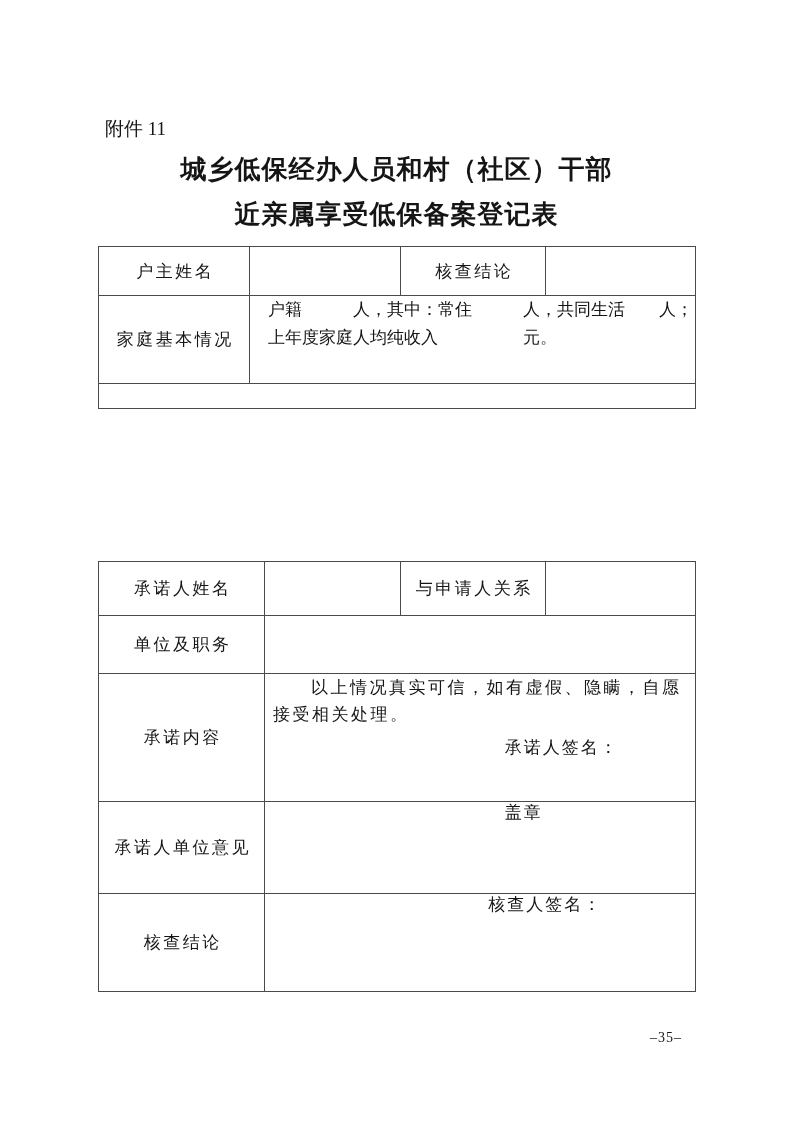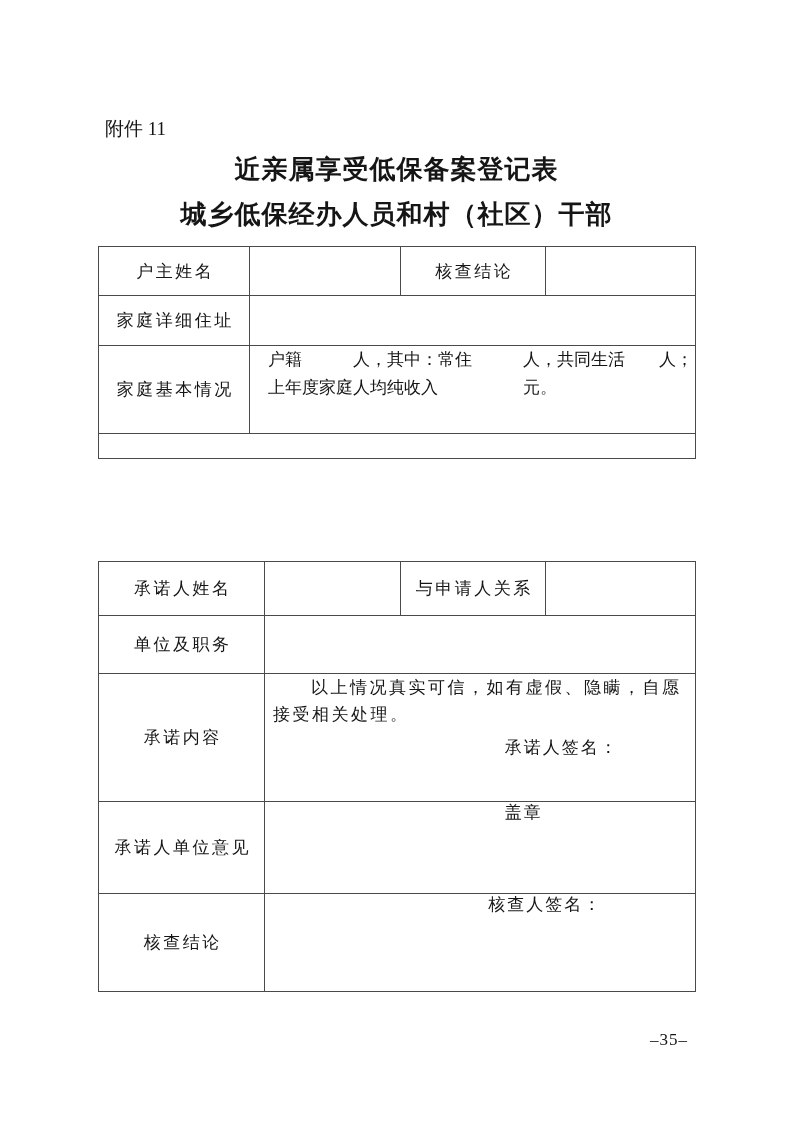--- a/index.html
+++ b/index.html
@@ -88,51 +88,47 @@
     letter-spacing: 2px;
   }
   .stamp-cell { padding-top: 47px; line-height: 22px; }
   .stamp { margin-left: 56%; letter-spacing: 2px; }
   .verify-cell { padding-top: 52px; line-height: 22px; }
   .verify-sign { margin-left: 52%; letter-spacing: 2px; }
   .page-number {
     position: absolute;
     top: 1030px;
     left: 650px;
-    font-size: 17px;
+    font-size: 14px;
     letter-spacing: 1px;
   }
 </style>
 </head>
 <body>
 
 <div class="attachment">附件 11</div>
 
 <div class="titles">
+  <div>城乡低保经办人员和村（社区）干部</div>
   <div>近亲属享受低保备案登记表</div>
-  <div>城乡低保经办人员和村（社区）干部</div>
 </div>
 
 <table class="form-table t1">
   <colgroup>
     <col style="width:151px">
       <col style="width:151px">
       <col style="width:145px">
       <col style="width:150px">
   </colgroup>
   <tbody>
       <tr class="r1">
     <td class="lbl">户主姓名</td>
     <td class="blank"></td>
     <td class="lbl">核查结论</td>
     <td class="blank"></td>
-  </tr>
-  <tr class="r2">
-    <td class="lbl">家庭详细住址</td>
-    <td class="blank" colspan="3"></td>
   </tr>
   <tr class="r3">
     <td class="lbl">家庭基本情况</td>
     <td class="content family-cell" colspan="3">
       <div>户籍　　　人，其中：常住　　　人，共同生活　　人；</div>
       <div>上年度家庭人均纯收入　　　　　元。</div>
     </td>
   </tr>
   <tr class="r5">
     <td class="blank" colspan="4"></td>

